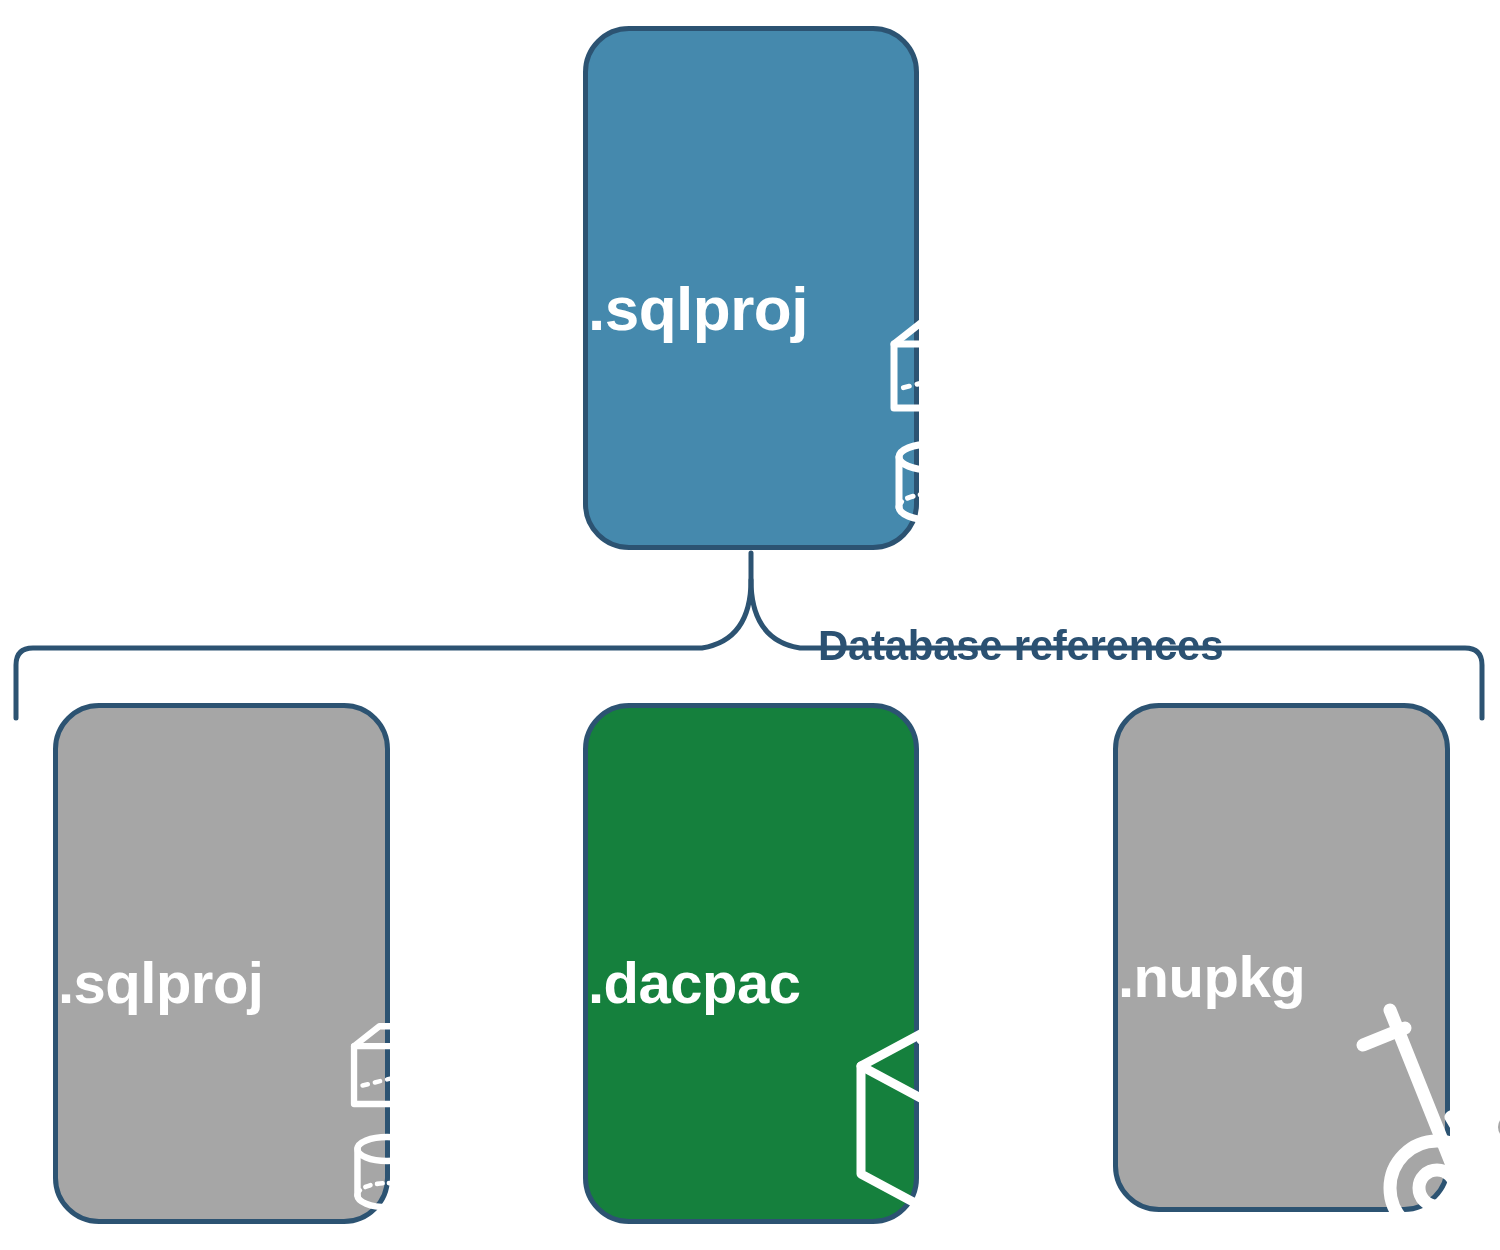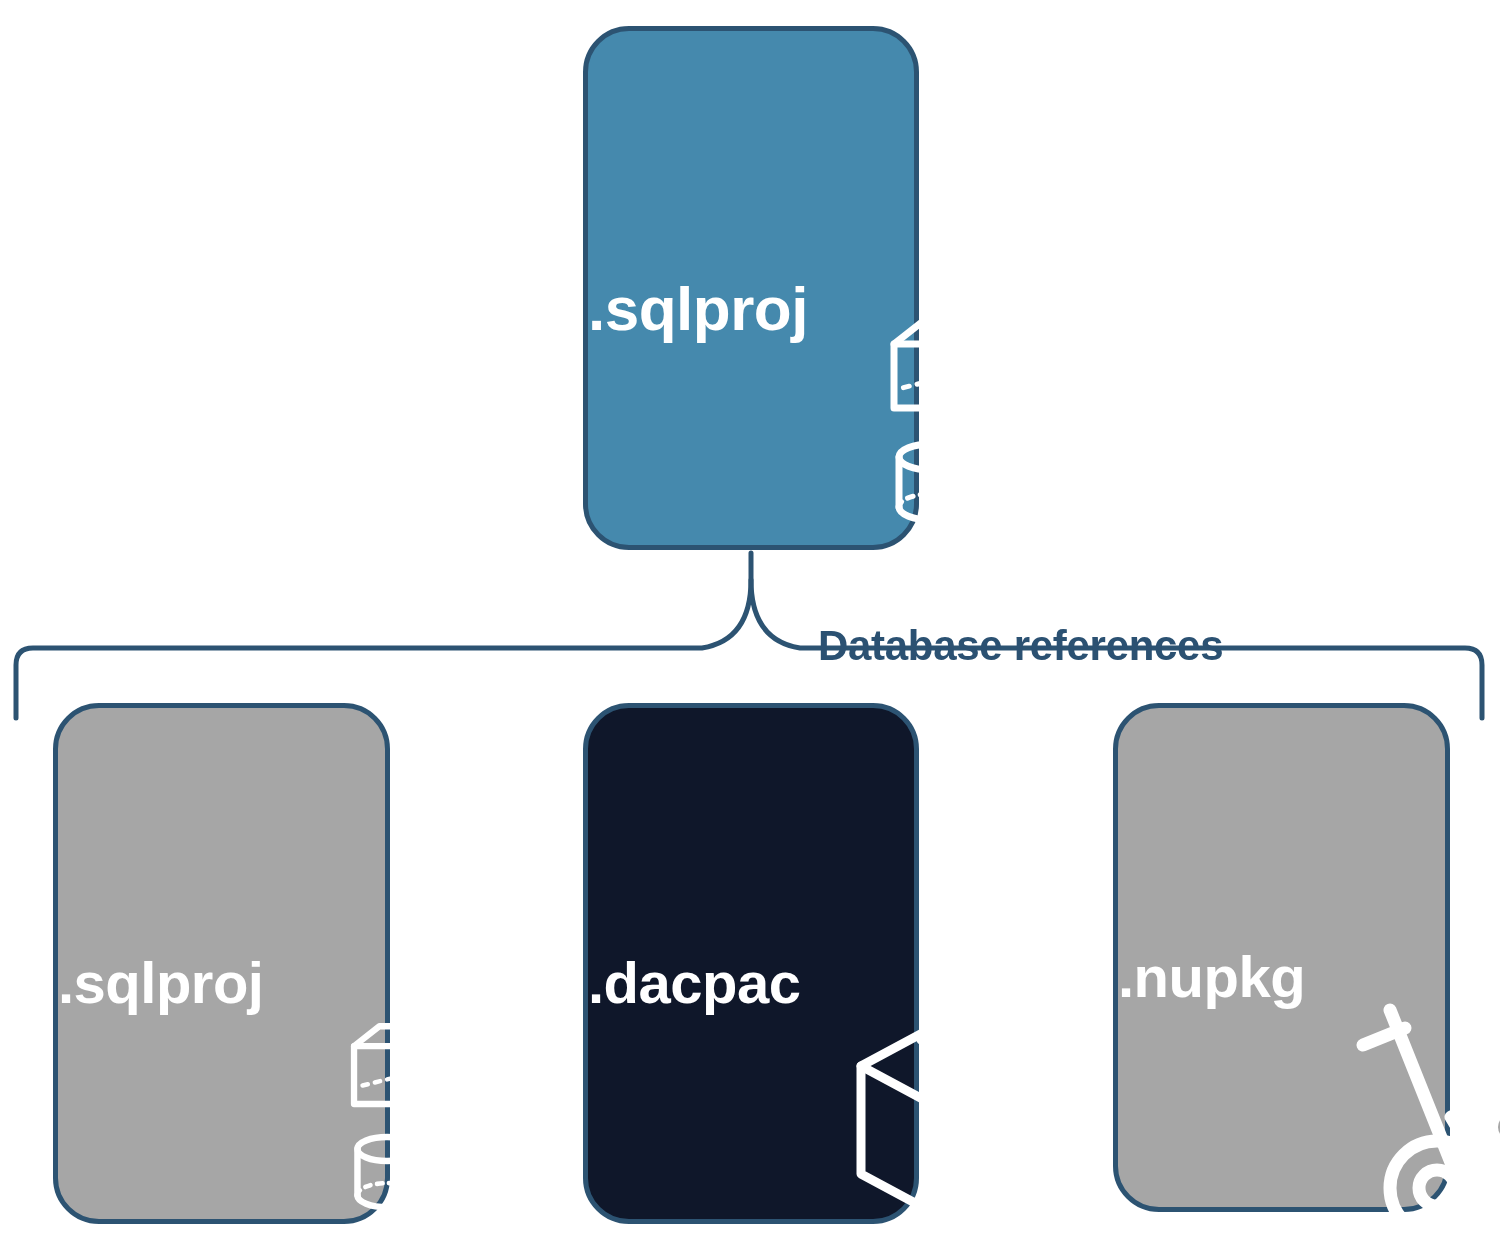--- a/index.html
+++ b/index.html
@@ -50,21 +50,21 @@
     top: 703px;
     width: 337px;
     height: 521px;
     background: #a6a6a6;
   }
   #card-dacpac {
     left: 583px;
     top: 703px;
     width: 336px;
     height: 521px;
-    background: #0f172a;
+    background: #15803d;
   }
   #card-nupkg {
     left: 1113px;
     top: 703px;
     width: 337px;
     height: 509px;
     background: #a6a6a6;
   }
   #card-sqlproj .card-title,
   #card-dacpac .card-title,

